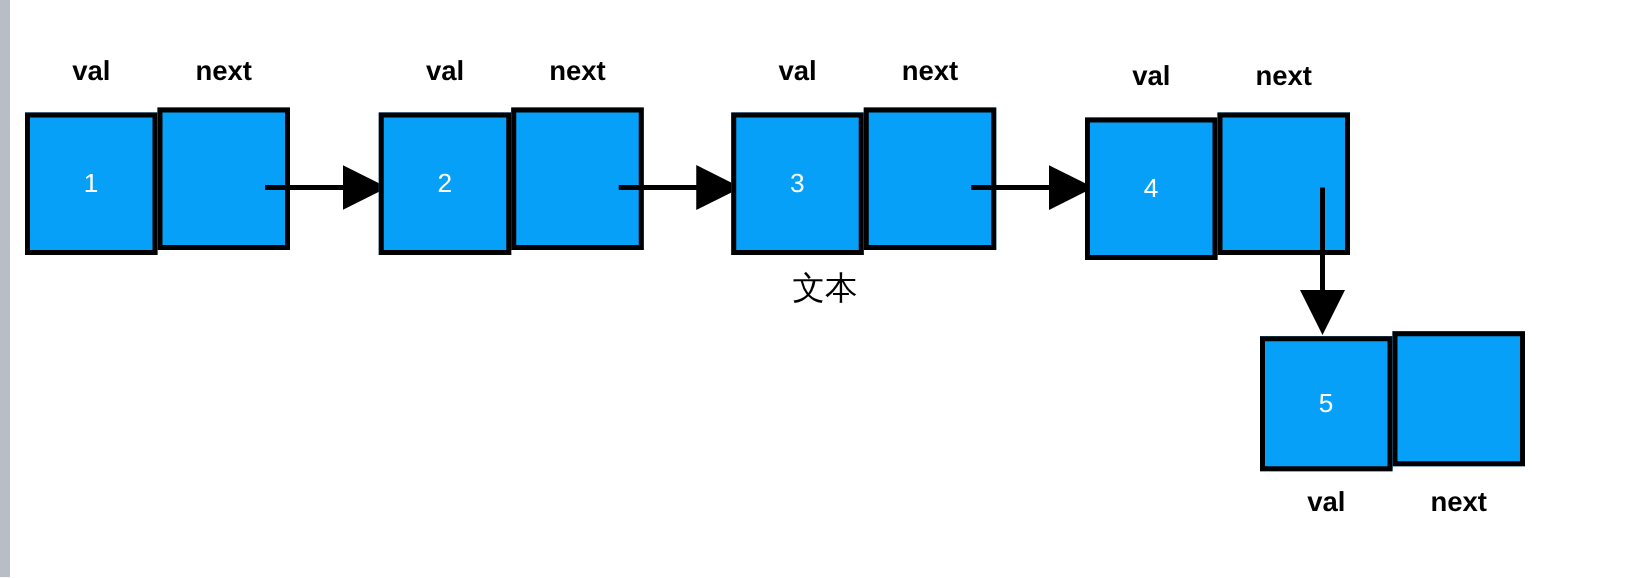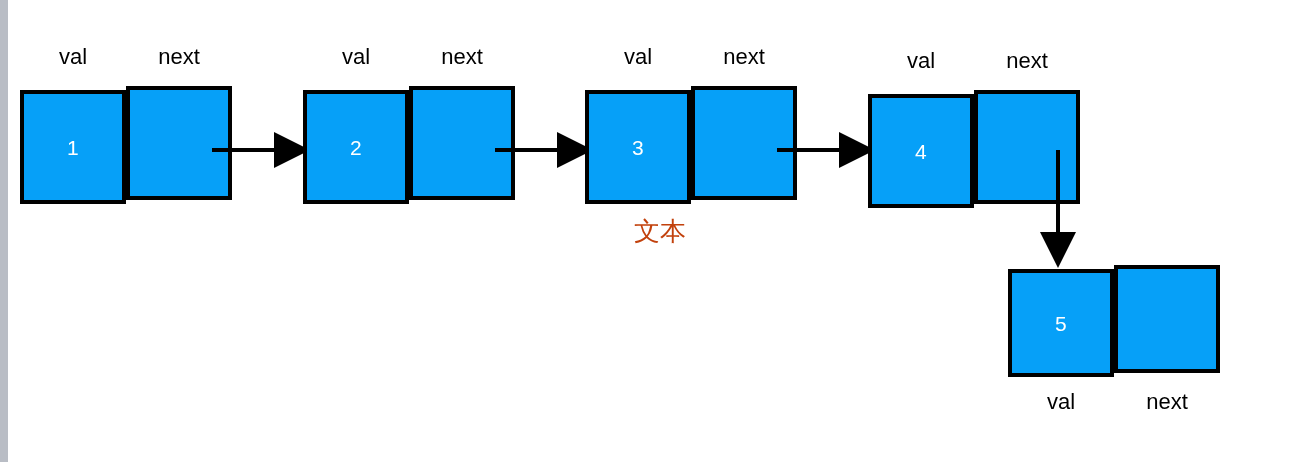--- a/index.html
+++ b/index.html
@@ -53,31 +53,31 @@
     color: #ffffff;
     font-size: 21px;
     font-weight: 400;
     line-height: 1;
     letter-spacing: 0.5px;
   }
   .field-label {
     position: absolute;
     text-align: center;
     font-size: 22px;
-    font-weight: normal;
+    font-weight: bold;
     color: #000000;
     line-height: 1;
     white-space: nowrap;
   }
   .caption-text {
     position: absolute;
     text-align: center;
     font-size: 26px;
     font-weight: 400;
-    color: #c2410c;
+    color: #000000;
     line-height: 1;
     white-space: nowrap;
     font-family: "DejaVu Sans", "Liberation Sans", sans-serif;
   }
   .arrow-svg {
     position: absolute;
     overflow: visible;
   }
 </style>
 </head>

